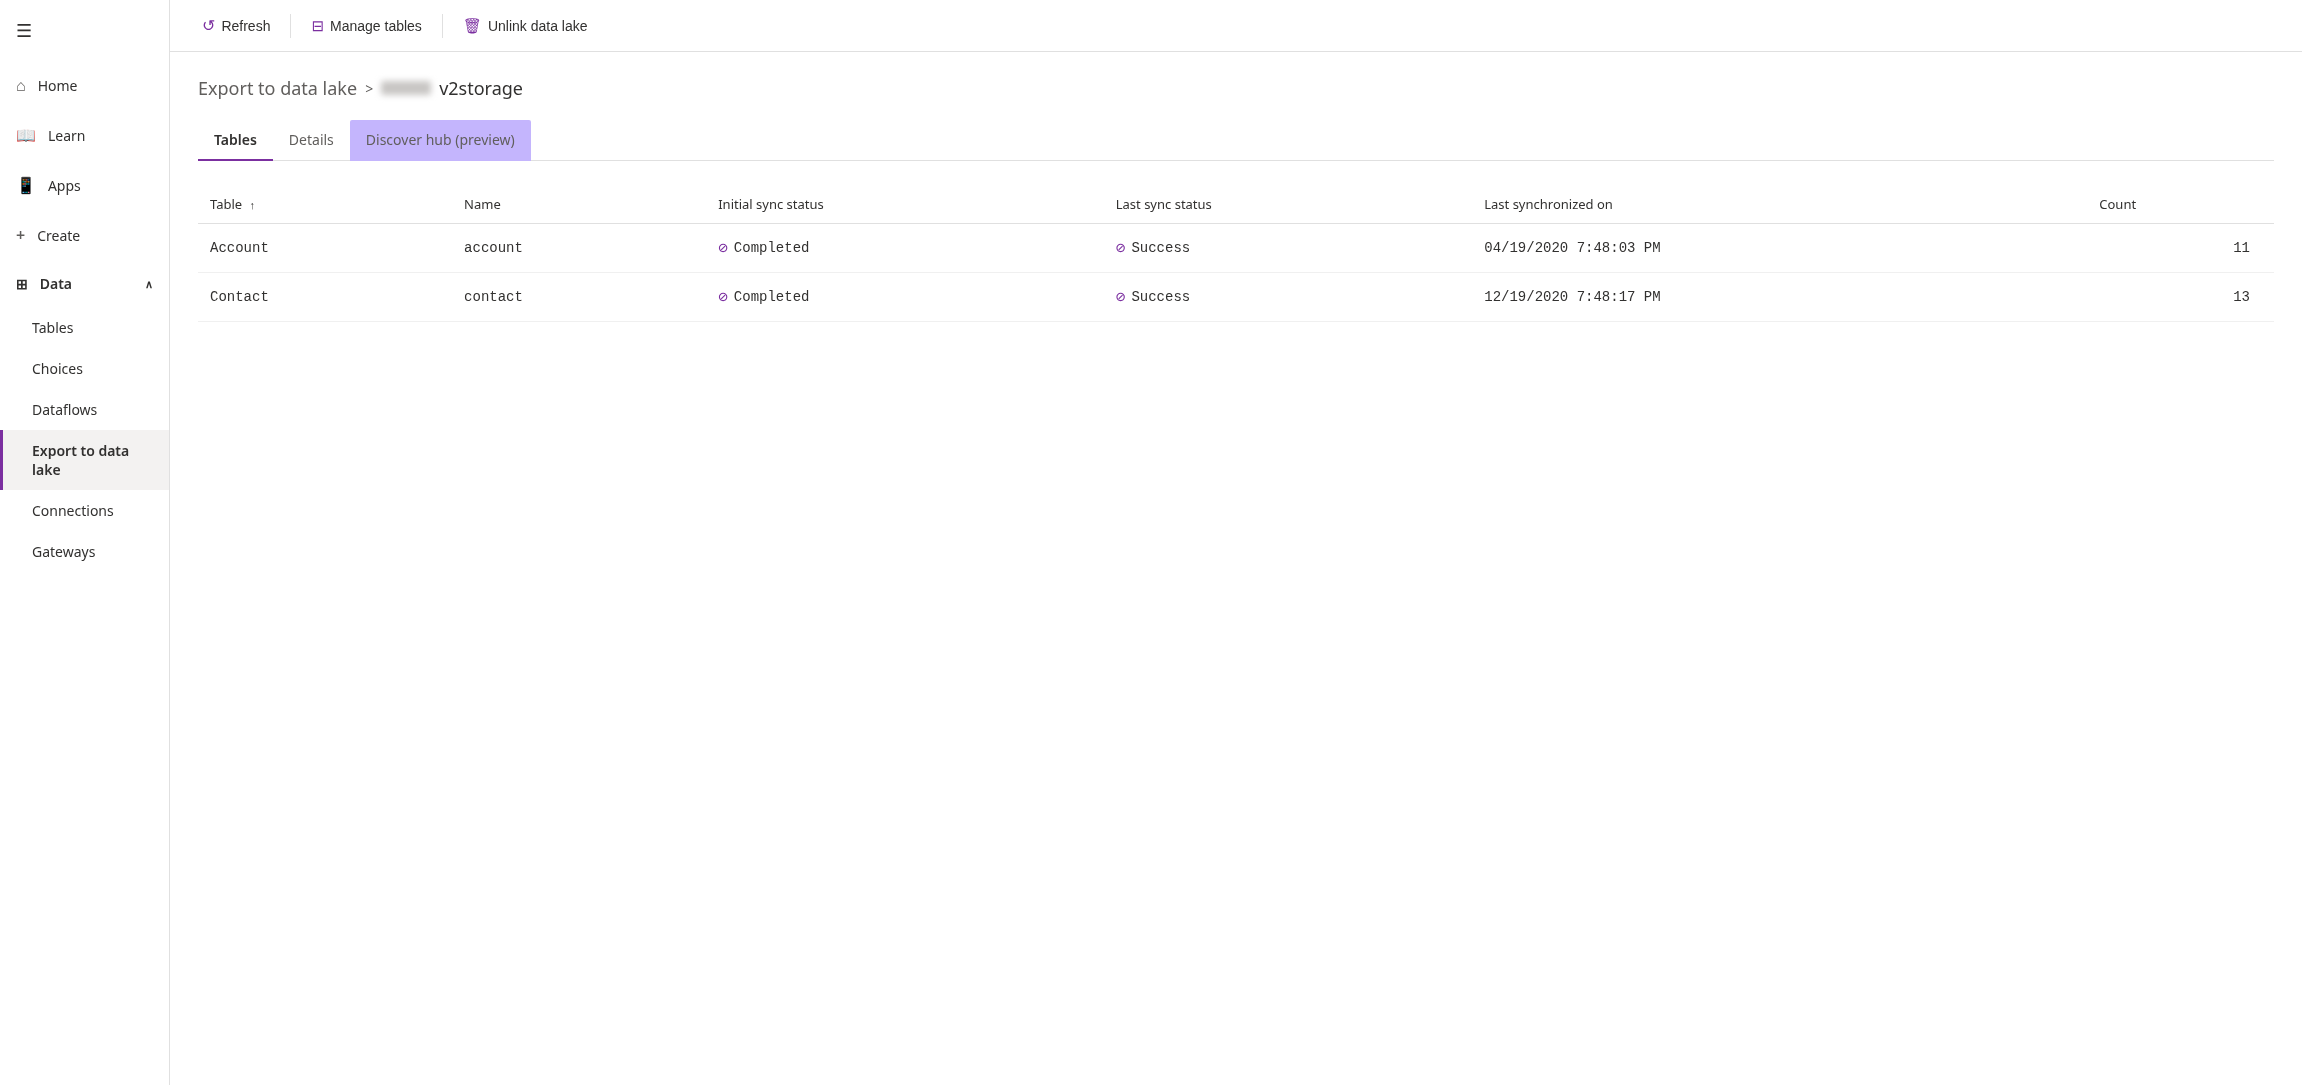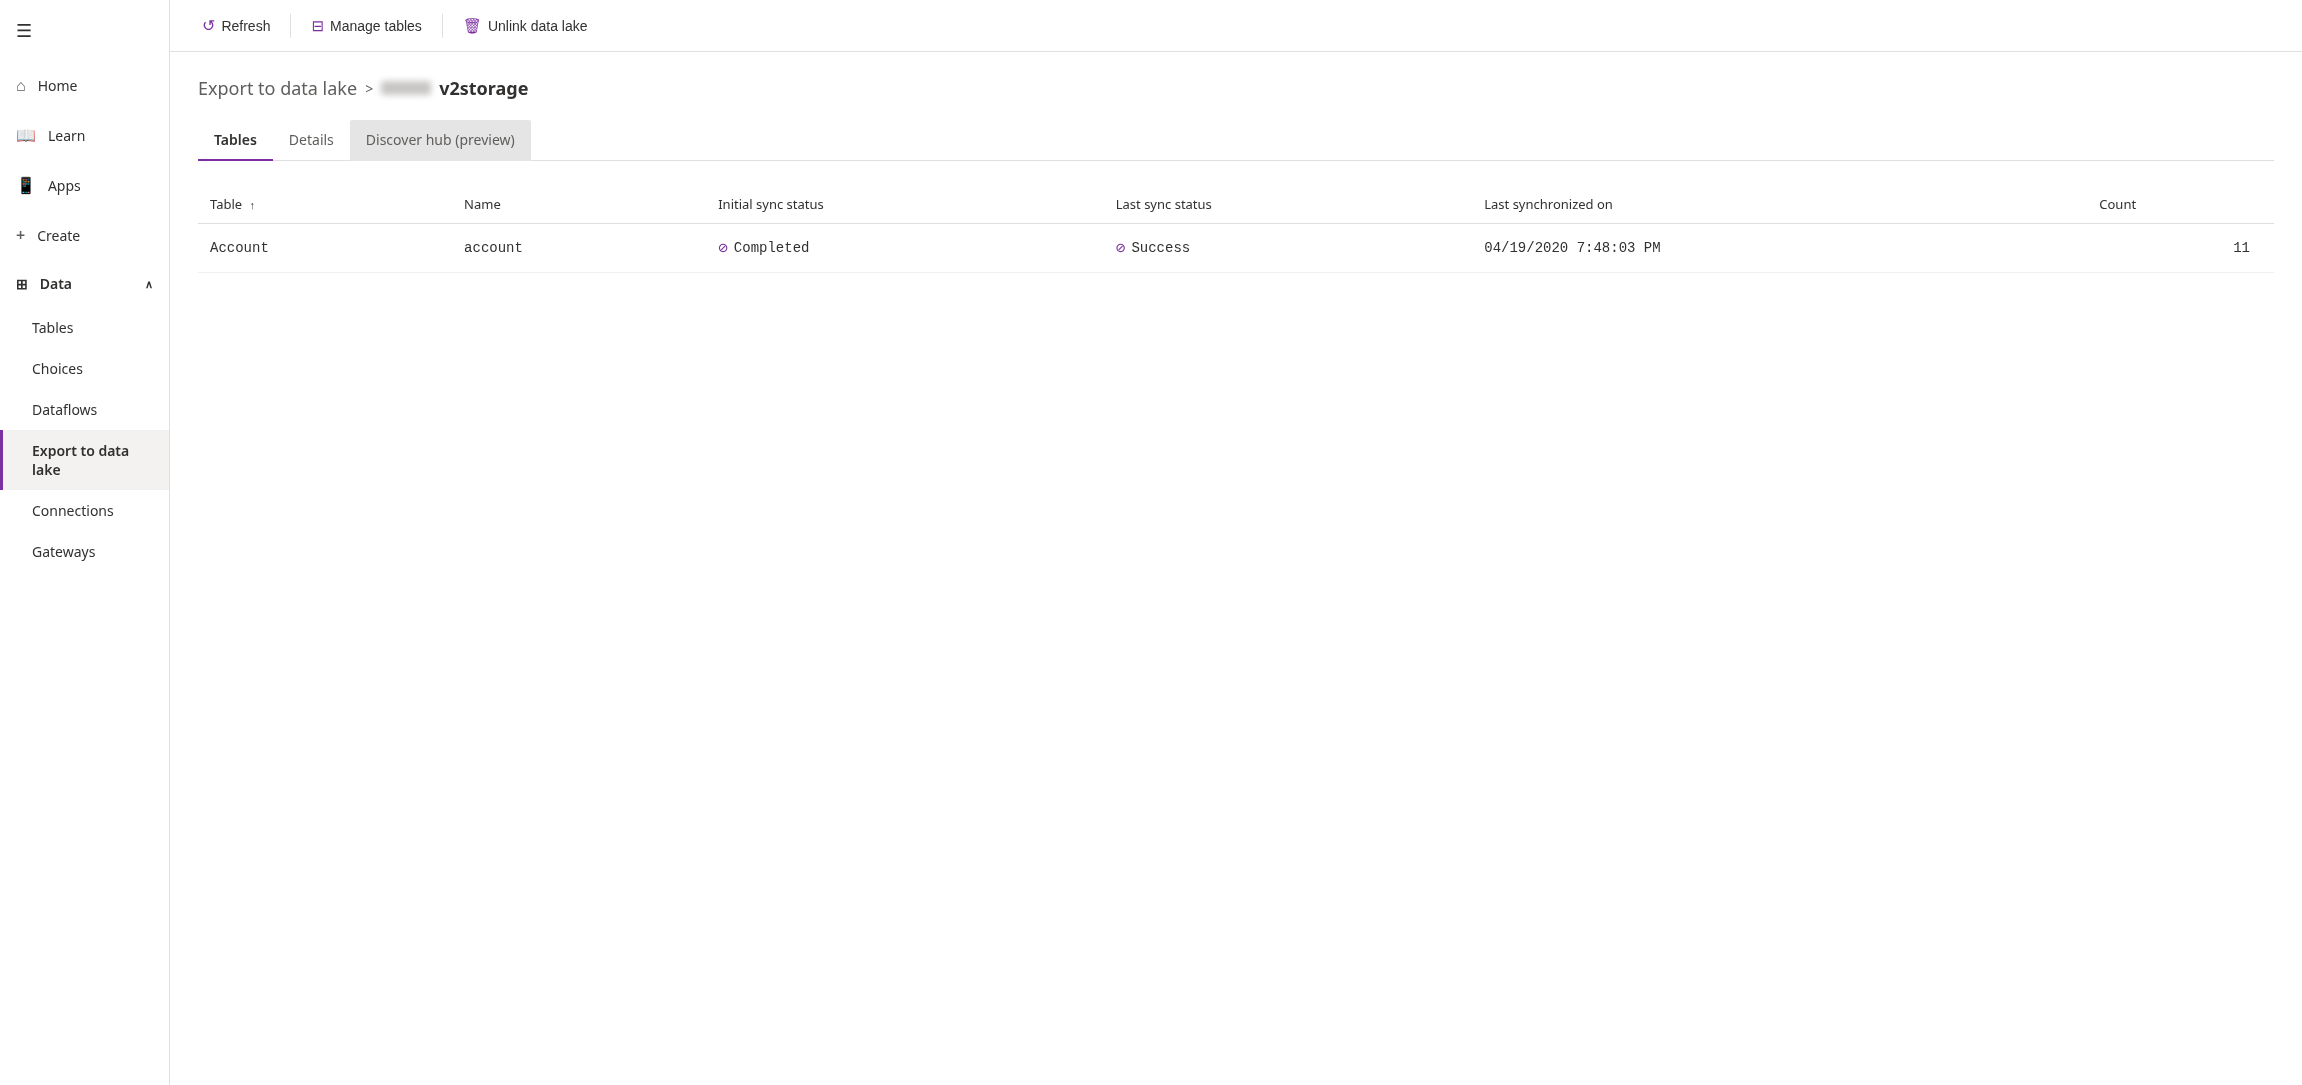--- a/index.html
+++ b/index.html
@@ -164,21 +164,20 @@
     .breadcrumb-separator {
       color: #605e5c;
       font-size: 14px;
     }
 
     .breadcrumb-current {
       display: flex;
       align-items: center;
       gap: 8px;
       color: #323130;
-      font-weight: bold;
     }
 
     .breadcrumb-blur {
       display: inline-block;
       width: 50px;
       height: 14px;
       background: #c8c6c4;
       border-radius: 2px;
       filter: blur(3px);
       vertical-align: middle;
@@ -200,21 +199,21 @@
       margin-bottom: -1px;
     }
 
     .tab.active {
       color: #323130;
       border-bottom: 2px solid #7b2fa0;
       font-weight: 600;
     }
 
     .tab.discover {
-      background: #e5e5e5;
+      background: #c4b5fd;
       border-radius: 2px 2px 0 0;
     }
 
     
     .data-table {
       width: 100%;
       border-collapse: collapse;
     }
 
     .data-table th {
@@ -395,16 +394,34 @@
           </td>
           <td>
             <div class="status-cell">
               <span class="status-icon-success">⊘</span>
               <span>Success</span>
             </div>
           </td>
           <td>04/19/2020 7:48:03 PM</td>
           <td class="count-cell">11</td>
         </tr>
+        <tr class="table-row">
+          <td>Contact</td>
+          <td>contact</td>
+          <td>
+            <div class="status-cell">
+              <span class="status-icon-completed">⊘</span>
+              <span>Completed</span>
+            </div>
+          </td>
+          <td>
+            <div class="status-cell">
+              <span class="status-icon-success">⊘</span>
+              <span>Success</span>
+            </div>
+          </td>
+          <td>12/19/2020 7:48:17 PM</td>
+          <td class="count-cell">13</td>
+        </tr>
       </tbody>
     </table>
   </div>
 </div>
 
 </body></html>

